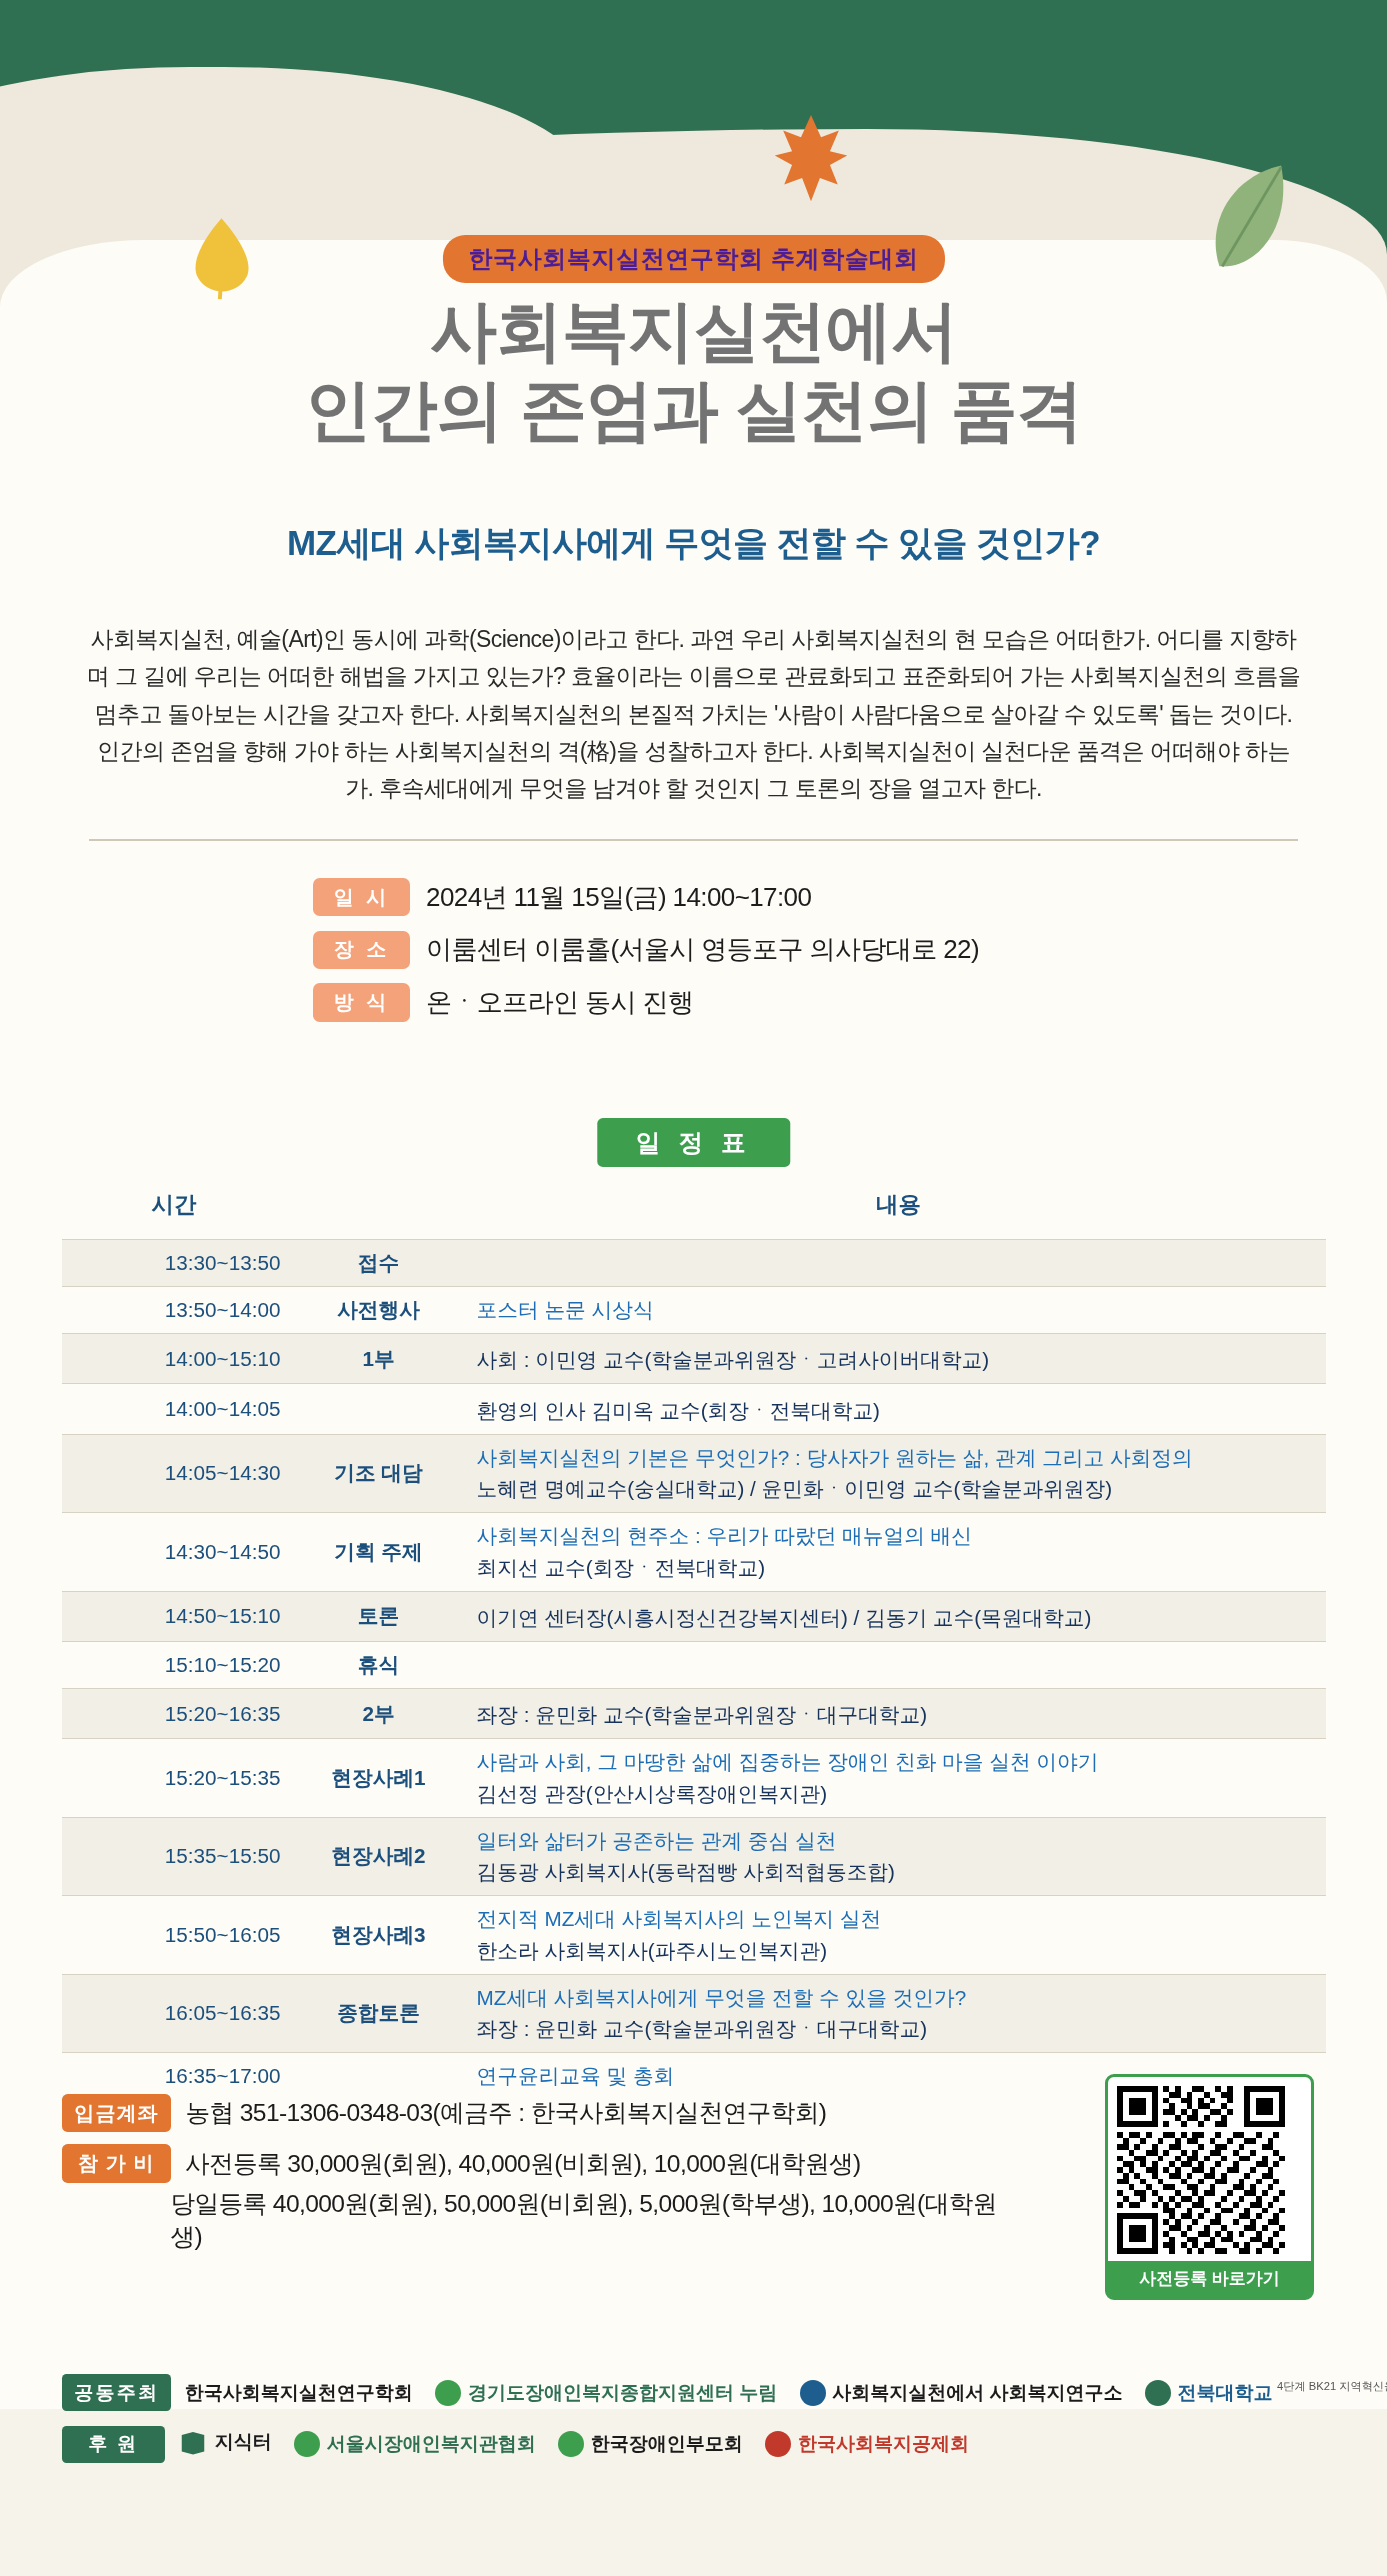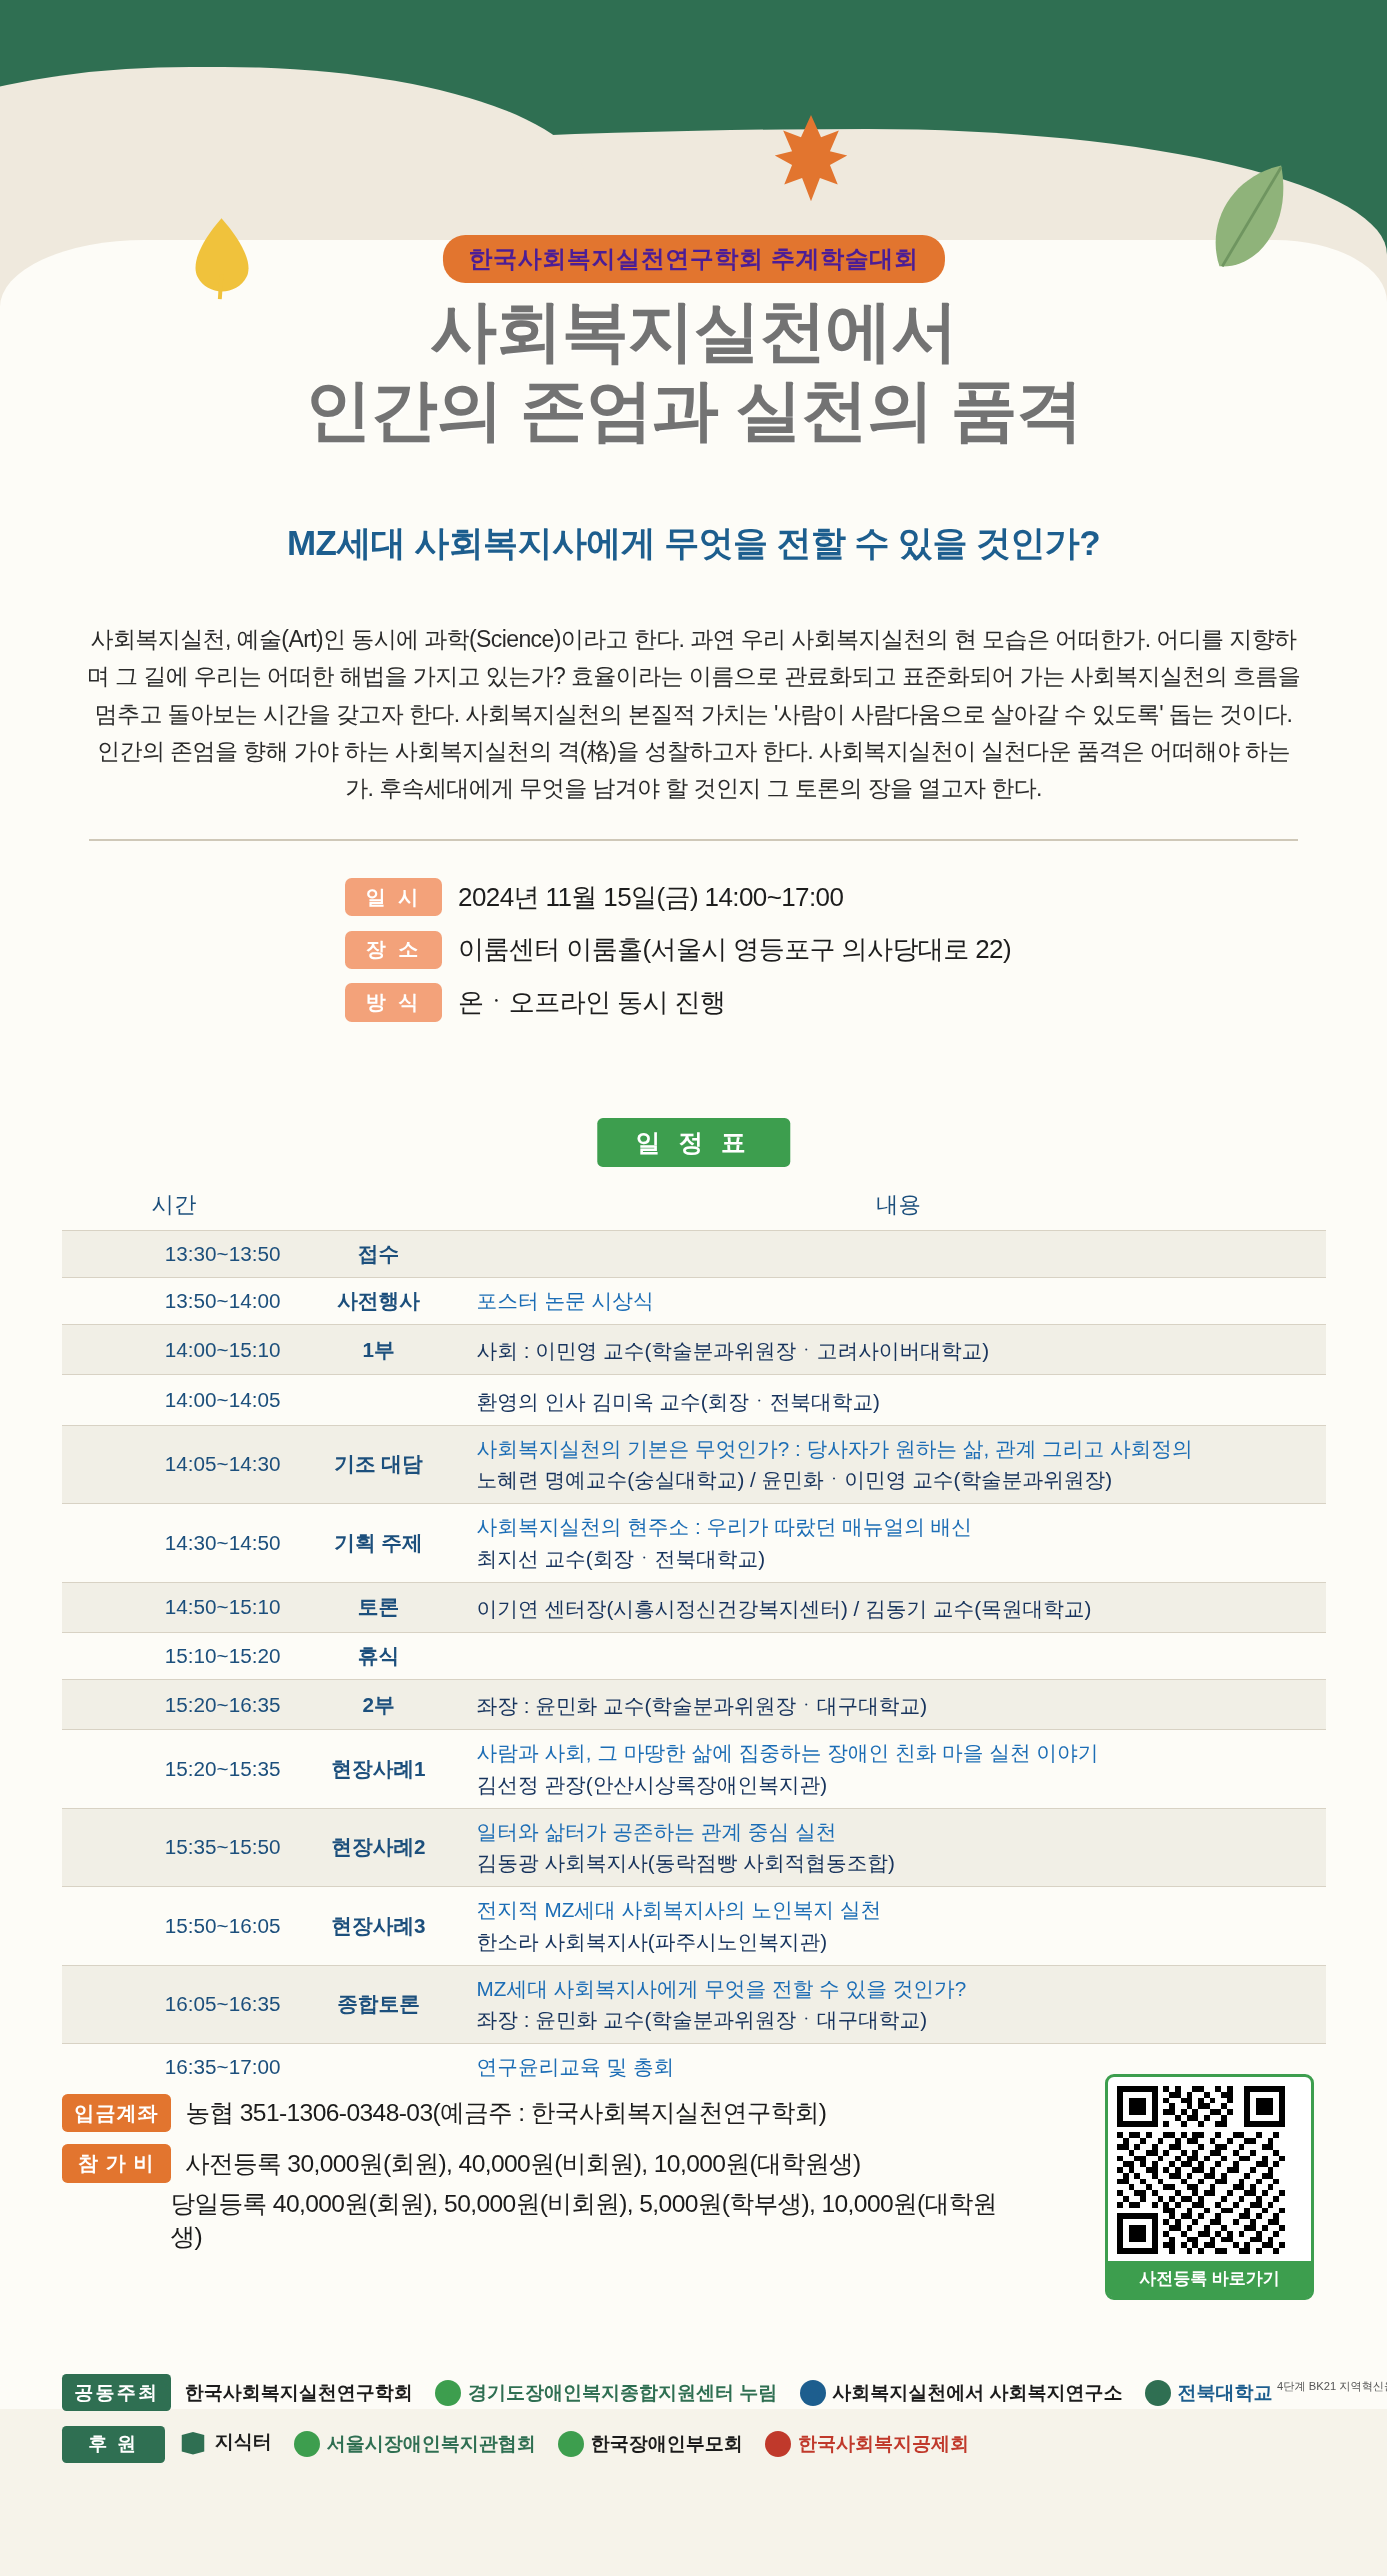--- a/index.html
+++ b/index.html
@@ -74,36 +74,35 @@
   }
   
   .info{
     position:absolute;left:313px;top:878px;
   }
   .info-row{display:flex;align-items:center;margin-bottom:14.5px;}
   .info-label{
     background:#f3a27a;color:#ffffff;font-weight:bold;font-size:20px;
     border-radius:6.7px;padding:5.6px 15.7px;min-width:66px;text-align:center;
     letter-spacing:3.4px;
-    margin-left:32px;
   }
   .info-value{
     margin-left:15.7px;color:#1d1d1d;font-size:26px;letter-spacing:-0.6px;
   }
   
   .sched-title{
     position:absolute;left:50%;transform:translateX(-50%);top:1118px;
     background:#3d9e4e;color:#ffffff;font-weight:bold;font-size:24.6px;
     padding:7.8px 39px;border-radius:5.6px;letter-spacing:5.6px;
   }
   table.sched{
     position:absolute;left:62px;top:1180px;width:1264px;border-collapse:collapse;
   }
   table.sched th{
-    font-size:22.4px;color:#1c4f7c;font-weight:normal;padding:9px 0 10px 0;
+    font-size:22.4px;color:#1c4f7c;font-weight:bold;padding:9px 0 19px 0;
   }
   table.sched th.c-time{width:224px;}
   table.sched th.c-tag{width:185px;}
   table.sched td{
     padding:9px 5.6px;vertical-align:middle;font-size:20.7px;color:#1c4f7c;
     border-top:1.1px solid #d8d2c4;
   }
   table.sched tr.alt td{background:#f1efe6;}
   td.time{text-align:right;font-size:20.7px;color:#333333;white-space:nowrap;}
   td.tag{text-align:center;font-weight:bold;color:#c2491f;white-space:nowrap;}

